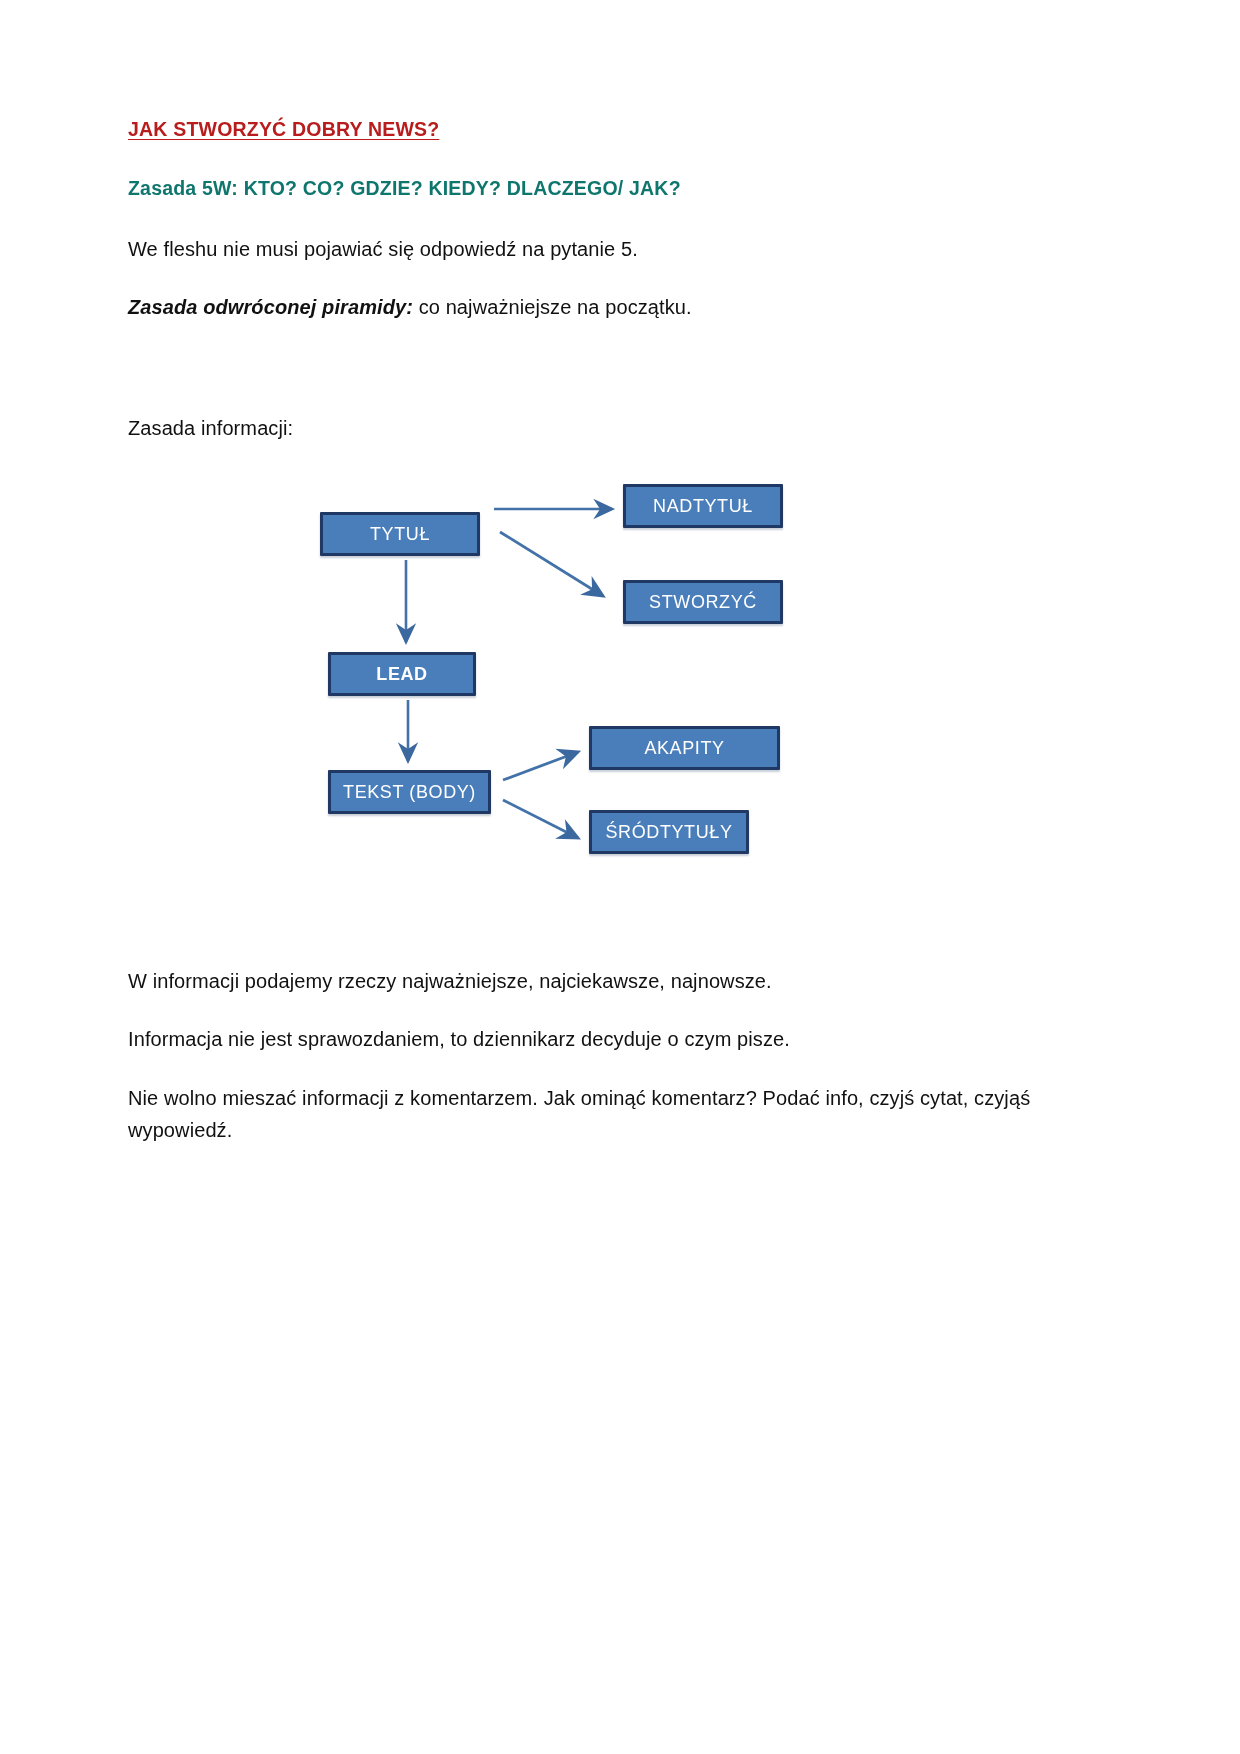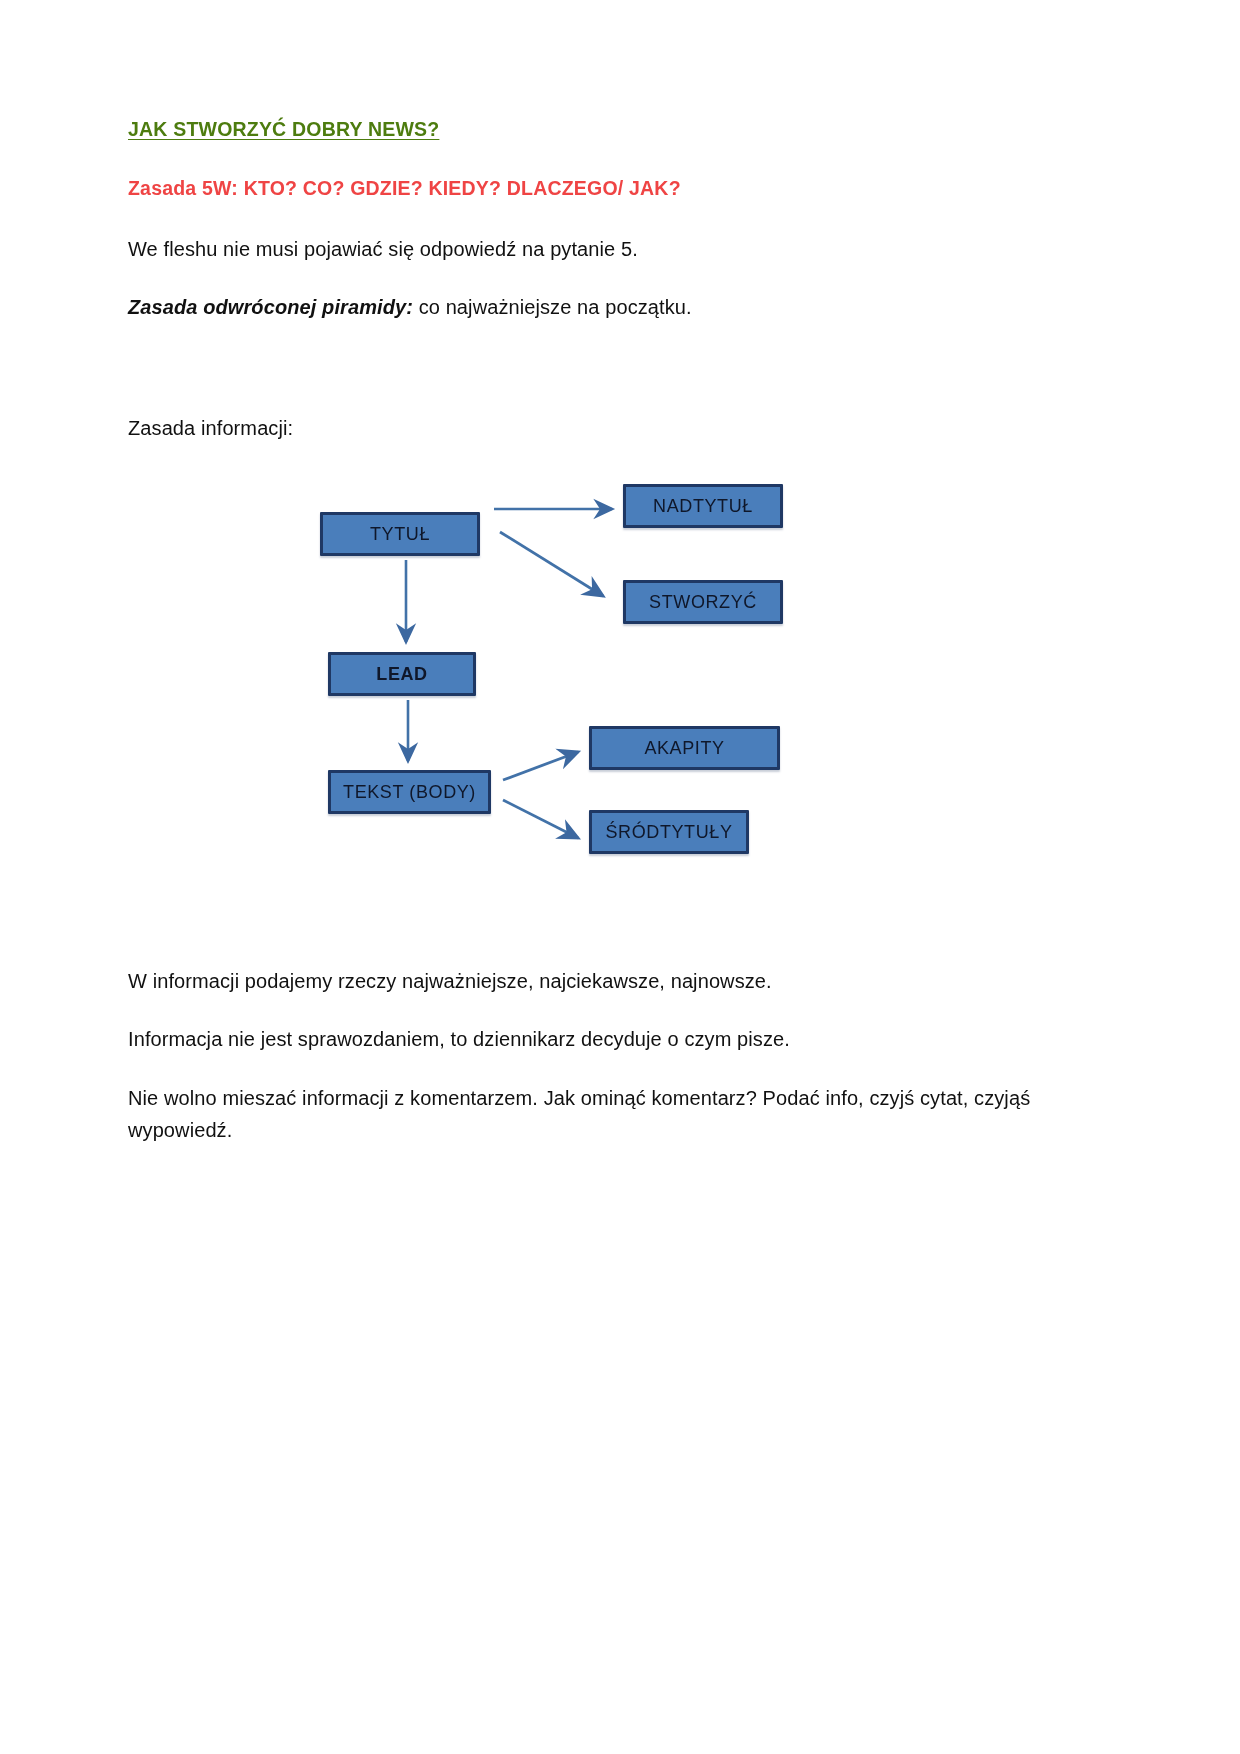--- a/index.html
+++ b/index.html
@@ -31,28 +31,28 @@
     color: #111111;
     margin: 0 0 26px 0;
   }
   .heading {
     font-size: 19.5px;
     font-weight: bold;
     text-decoration: underline;
     text-underline-offset: 3px;
     margin: 0 0 36px 0;
     letter-spacing: 0.2px;
-    color: #4d7c0f;
+    color: #b91c1c;
   }
   .sub-bold {
     font-size: 19.5px;
     font-weight: bold;
     margin: 0 0 33px 0;
     letter-spacing: 0.2px;
-    color: #ef4444;
+    color: #0f766e;
   }
   .lead-bold { font-weight: bold; font-style: italic; }
 
   .spacer-lg { height: 62px; }
 
   
   .diagram {
     position: absolute;
     left: 0;
     top: 470px;
@@ -60,21 +60,21 @@
     height: 440px;
   }
   .diagram svg { display: block; }
 
   .node {
     position: absolute;
     box-sizing: border-box;
     background: #4a7ebb;
     border: 3px solid #1f3864;
     border-radius: 1px;
-    color: #0f172a;
+    color: #ffffff;
     font-size: 18px;
     letter-spacing: 0.6px;
     display: flex;
     align-items: center;
     justify-content: center;
     box-shadow: 0 2px 2px rgba(40,60,100,0.25);
   }
   .n-tytul     { left: 320px; top: 42px;  width: 160px; height: 44px; }
   .n-nadtytul  { left: 623px; top: 14px;  width: 160px; height: 44px; }
   .n-podtytul  { left: 623px; top: 110px; width: 160px; height: 44px; }

